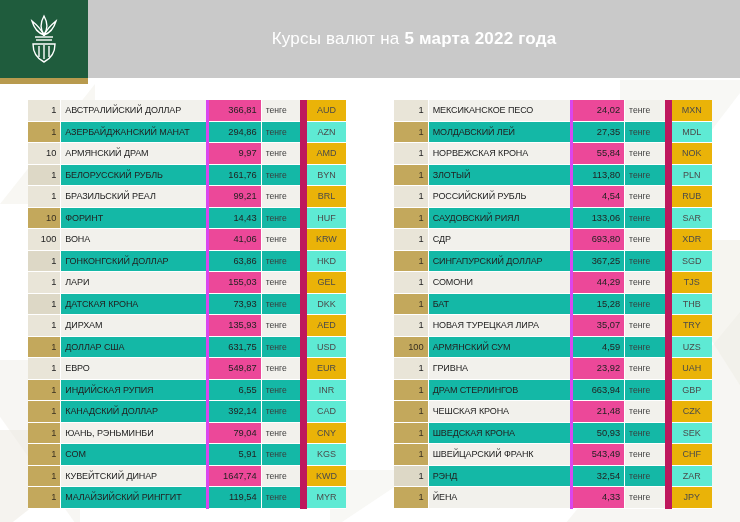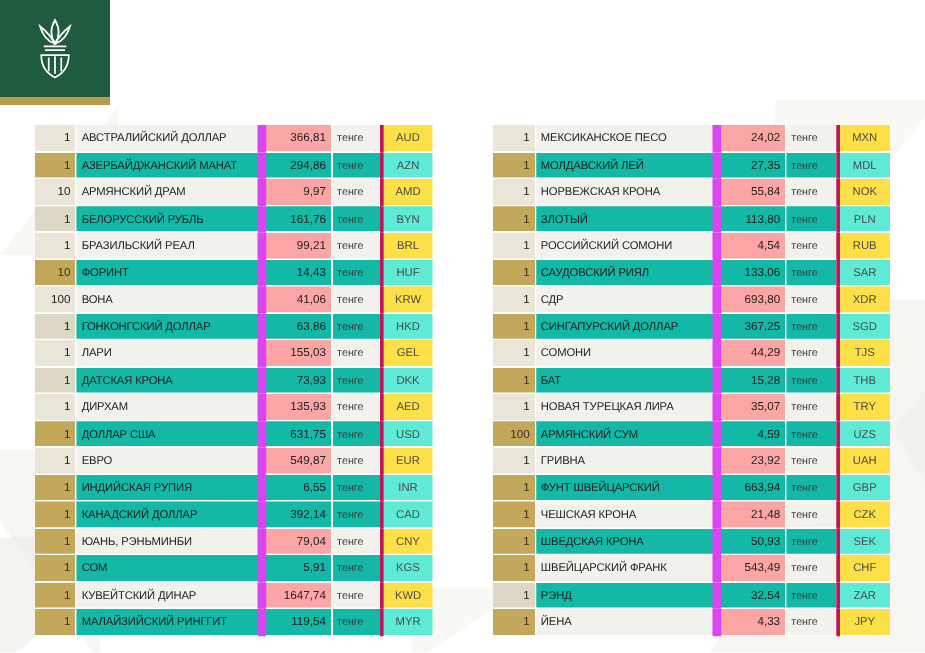--- a/index.html
+++ b/index.html
@@ -77,40 +77,40 @@
   }
   .c-qty{
     width:32px;text-align:right;
     background:#e9e5d8;
     border-right:1px solid #ffffff;
   }
   .c-qty.gold{background:#c3a85c;color:#3a3020;}
   .c-name{
     width:148px;text-align:left;
     background:#f2f1ec;
-    border-right:7px solid #d946ef;
+    border-right:3px solid #d946ef;
     font-size:9px;
     letter-spacing:-.1px;
     margin-top:40px;
   }
   .c-rate{
     width:52px;text-align:right;
-    background:#fca5a5;
+    background:#ec4899;
     border-right:1px solid #ffffff;
   }
   .c-cur{
     width:38px;text-align:left;
     background:#f2f1ec;
-    border-right:3px solid #be185d;
+    border-right:7px solid #be185d;
     font-size:8.6px;
     color:#3a3a3a;
   }
   .c-code{
     width:40px;text-align:center;
-    background:#fde047;
+    background:#eab308;
     color:#4a4a4a;
     font-size:9px;
   }
   tr.alt .c-name,tr.alt .c-rate,tr.alt .c-cur{background:#14b8a6;}
   tr.alt .c-code{background:#5eead4;}
   tr.alt .c-qty{background:#ddd8c6;}
   tr.alt .c-qty.gold{background:#c3a85c;}
 </style>
 </head>
 <body>
@@ -134,20 +134,25 @@
           <path d="M21 22 C15 20 11 15 9 8 C14 12 18 16 21 22 Z"></path>
           <path d="M21 22 C27 20 31 15 33 8 C28 12 24 16 21 22 Z"></path>
           <path d="M12 24 H30"></path>
           <path d="M13 27 H29"></path>
           <path d="M10 31 C10 40 15 46 21 49 C27 46 32 40 32 31 Z"></path>
           <path d="M16 33 V44 M21 32 V46 M26 33 V44"></path>
         </g>
       </svg>
     </div>
   </div>
+  <div class="header-bar">
+    <div class="header-title">
+      <span>Курсы валют на </span><b>5 марта 2022 года</b>
+    </div>
+  </div>
 </div>
 <div class="logo-strip"></div>
 
 <div class="tables">
   <table>
     <tbody id="tbody-left">
         <tr>
           <td class="c-qty">1</td>
           <td class="c-name">АВСТРАЛИЙСКИЙ ДОЛЛАР</td>
           <td class="c-rate">366,81</td>
@@ -307,21 +312,21 @@
         </tr>
         <tr class="alt">
           <td class="c-qty gold">1</td>
           <td class="c-name">ЗЛОТЫЙ</td>
           <td class="c-rate">113,80</td>
           <td class="c-cur">тенге</td>
           <td class="c-code">PLN</td>
         </tr>
         <tr>
           <td class="c-qty">1</td>
-          <td class="c-name">РОССИЙСКИЙ СОМОНИ</td>
+          <td class="c-name">РОССИЙСКИЙ РУБЛЬ</td>
           <td class="c-rate">4,54</td>
           <td class="c-cur">тенге</td>
           <td class="c-code">RUB</td>
         </tr>
         <tr class="alt">
           <td class="c-qty gold">1</td>
           <td class="c-name">САУДОВСКИЙ РИЯЛ</td>
           <td class="c-rate">133,06</td>
           <td class="c-cur">тенге</td>
           <td class="c-code">SAR</td>
@@ -370,21 +375,21 @@
         </tr>
         <tr>
           <td class="c-qty">1</td>
           <td class="c-name">ГРИВНА</td>
           <td class="c-rate">23,92</td>
           <td class="c-cur">тенге</td>
           <td class="c-code">UAH</td>
         </tr>
         <tr class="alt">
           <td class="c-qty gold">1</td>
-          <td class="c-name">ФУНТ ШВЕЙЦАРСКИЙ</td>
+          <td class="c-name">ДРАМ СТЕРЛИНГОВ</td>
           <td class="c-rate">663,94</td>
           <td class="c-cur">тенге</td>
           <td class="c-code">GBP</td>
         </tr>
         <tr>
           <td class="c-qty gold">1</td>
           <td class="c-name">ЧЕШСКАЯ КРОНА</td>
           <td class="c-rate">21,48</td>
           <td class="c-cur">тенге</td>
           <td class="c-code">CZK</td>

